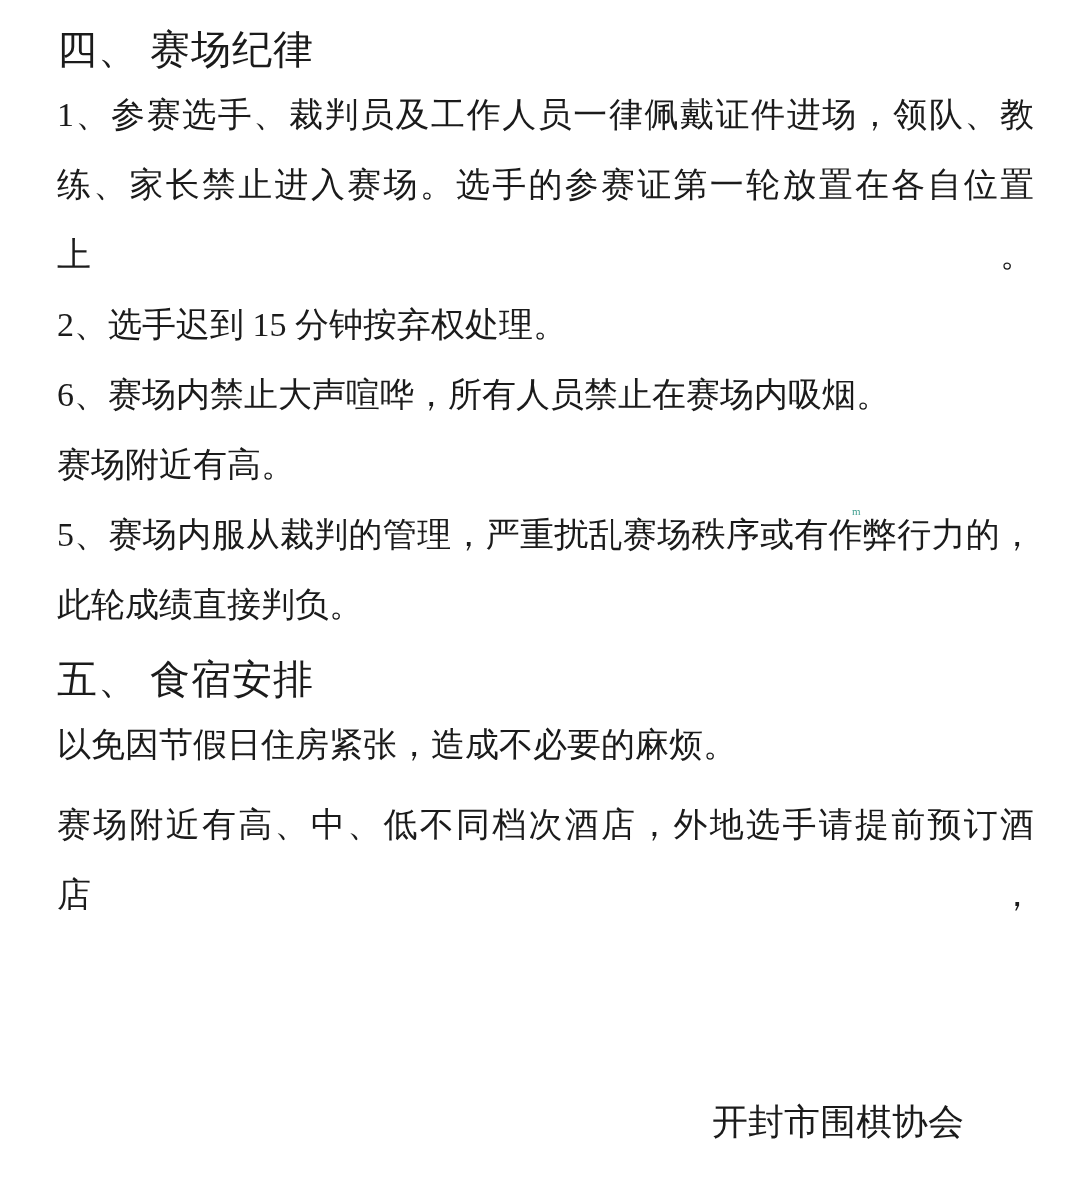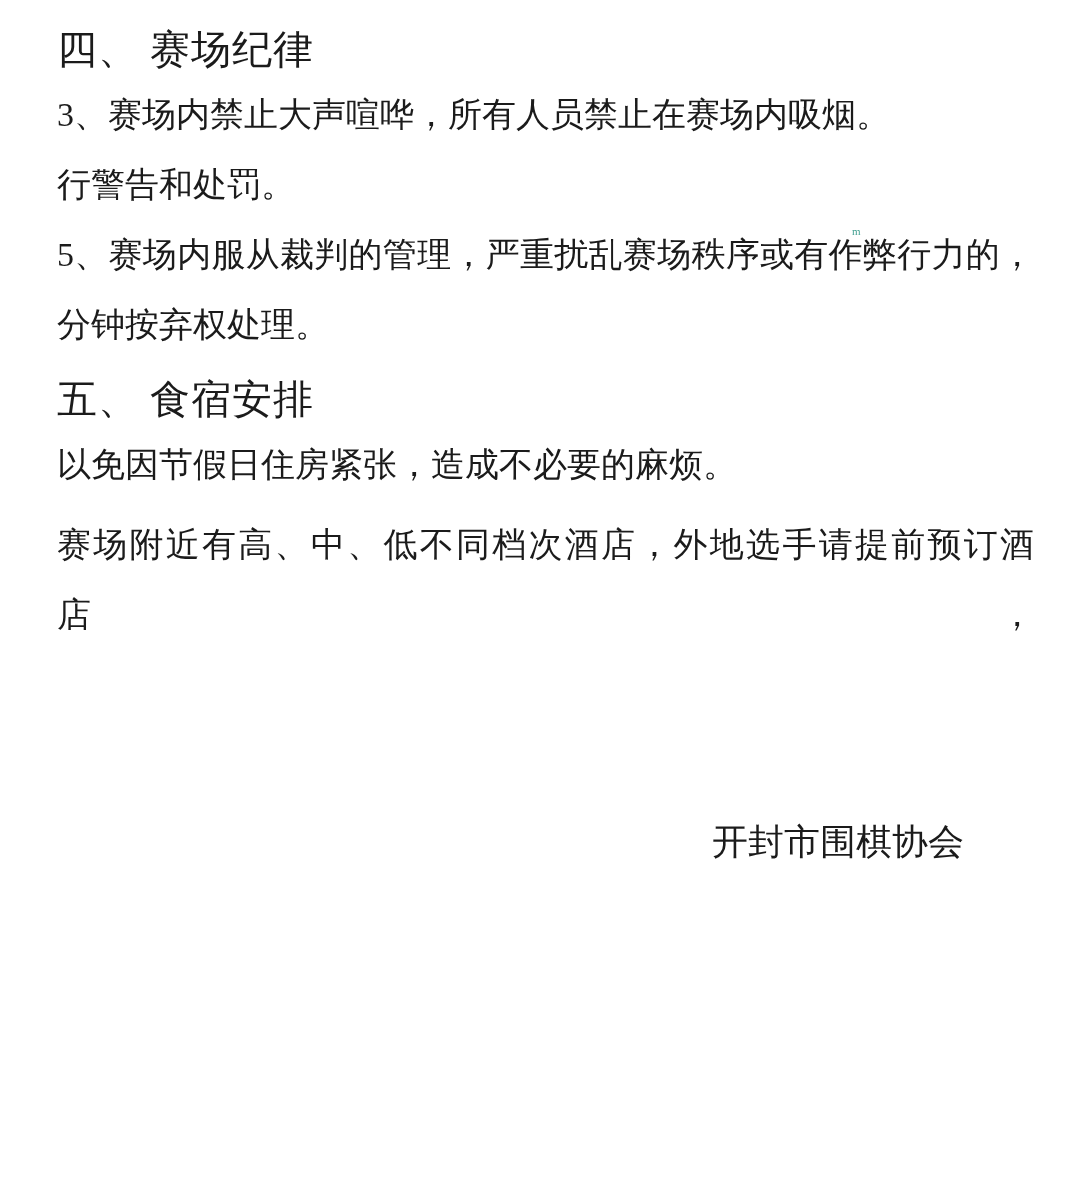--- a/index.html
+++ b/index.html
@@ -68,31 +68,34 @@
     white-space: pre;
   }
 </style>
 </head>
 <body>
 
 <main class="page">
 
   <h2 class="heading">四、 赛场纪律</h2>
 
+  <p class="line jfull">1、参赛选手、裁判员及工作人员一律佩戴证件进场，领队、教</p>
+
+  <p class="line jfull">练、家长禁止进入赛场。选手的参赛证第一轮放置在各自位置上。</p>
+
+  <p class="line">2、选手迟到 15 分钟按弃权处理。</p>
+
+  <p class="line">6、赛场内禁止大声喧哗，所有人员禁止在赛场内吸烟。</p>
 
 
-
-  <p class="line">3、赛场内禁止大声喧哗，所有人员禁止在赛场内吸烟。</p>
-
-
-  <p class="line">行警告和处罚。</p>
+  <p class="line">赛场附近有高。</p>
 
   <p class="line jfull"><span>5、赛场内服从裁判的管理，严重扰乱赛场秩序或有作弊行力的，</span><span class="stray-mark">m</span></p>
 
-  <p class="line">分钟按弃权处理。</p>
+  <p class="line">此轮成绩直接判负。</p>
 
   <h2 class="heading second">五、 食宿安排</h2>
 
   <p class="line">以免因节假日住房紧张，造成不必要的麻烦。</p>
 
   <p class="line jfull gap-top">赛场附近有高、中、低不同档次酒店，外地选手请提前预订酒店，</p>
 
   <div class="signature">
     <p class="sig-line">开封市围棋协会</p>
 

